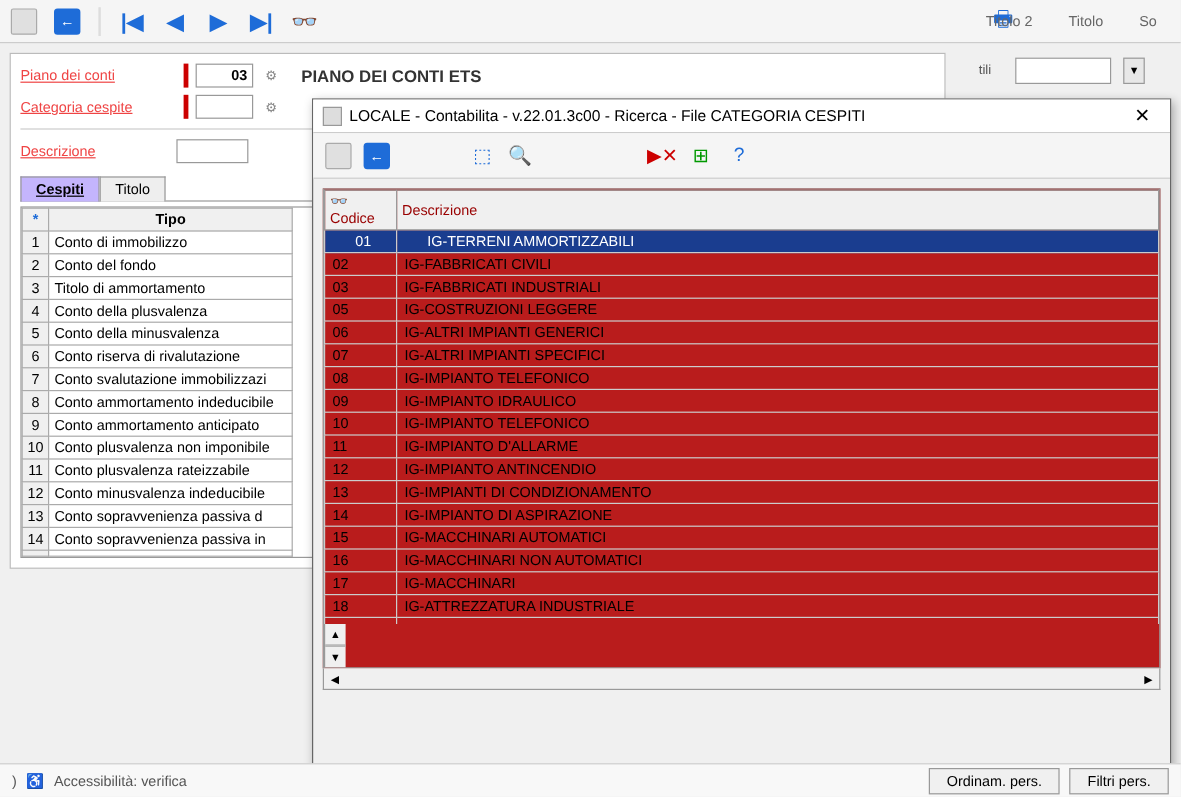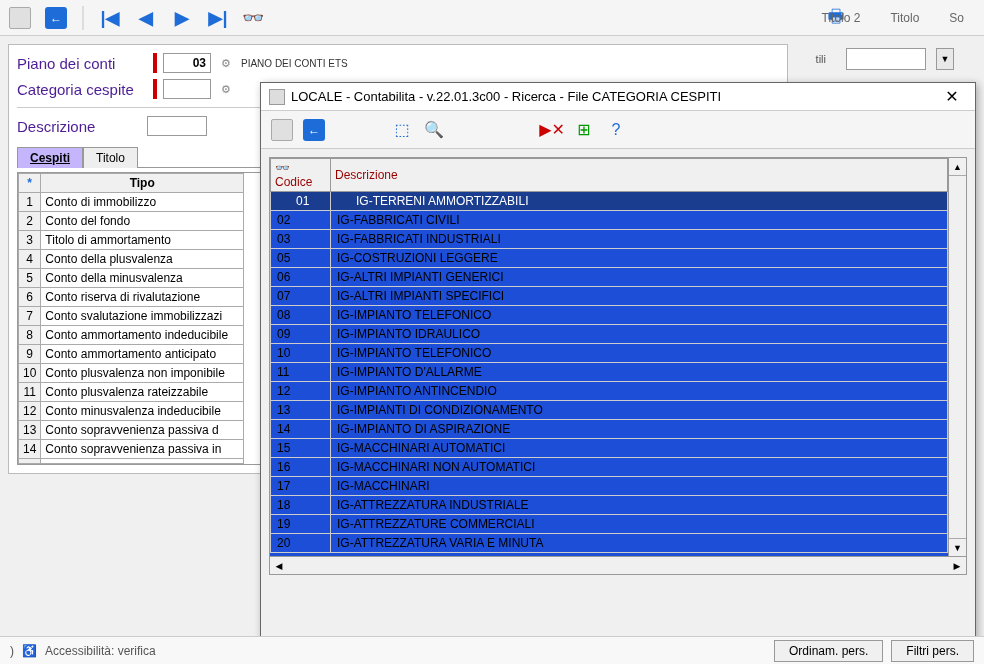--- a/index.html
+++ b/index.html
@@ -20,27 +20,27 @@
 
 
 .dropdown-row { position: absolute; top: 48px; right: 0; display: flex; align-items: center; gap: 10px; padding-right: 30px; }
 .dd-label { color: #555; font-size: 11px; }
 .dd-box { width: 80px; height: 22px; background: white; border: 1px solid #999; display: flex; align-items: center; }
 .dd-arrow { width: 18px; height: 22px; background: #e8e8e8; border: 1px solid #999; display: flex; align-items: center; justify-content: center; font-size: 9px; }
 
 
 .main-panel { position: absolute; top: 44px; left: 8px; width: 780px; background: white; border: 1px solid #bbb; padding: 8px; }
 .form-row { display: flex; align-items: center; margin-bottom: 6px; gap: 6px; }
-.form-label { width: 130px; color: #4c1d95; font-size: 15px; }
+.form-label { width: 130px; color: #ef4444; font-size: 12px; text-decoration: underline; }
 .red-bar { width: 4px; height: 20px; background: #c00; }
 .form-input { height: 20px; border: 1px solid #999; padding: 0 4px; text-align: right; font-weight: bold; }
 .form-input.w1 { width: 48px; }
 .form-input.w2 { width: 48px; }
 .gear-btn { width: 18px; height: 18px; color: #888; display: flex; align-items: center; justify-content: center; cursor: pointer; font-size: 11px; }
-.title-text { font-weight: normal; font-size: 10px; color: #333; }
+.title-text { font-weight: bold; font-size: 14px; color: #333; margin-left: 10px; }
 
 .sep-line { height: 1px; background: #ccc; margin: 8px 0; }
 .desc-row { display: flex; align-items: center; margin-bottom: 10px; }
 .desc-input { flex: 1; height: 20px; border: 1px solid #999; padding: 0 4px; }
 
 
 .tab-strip { display: flex; border-bottom: 1px solid #999; margin-bottom: 4px; }
 .tab { padding: 3px 12px; border: 1px solid #999; border-bottom: none; background: #eee; font-weight: normal; cursor: pointer; position: relative; top: 1px; }
 .tab.active { background: #c4b5fd; font-weight: bold; text-decoration: underline; }
 
@@ -56,21 +56,21 @@
 .popup { position: absolute; top: 82px; left: 260px; width: 716px; height: 560px; background: #f0f0f0; border: 1px solid #666; box-shadow: 2px 2px 8px rgba(0,0,0,0.3); }
 .popup-title { height: 28px; background: #fff; display: flex; align-items: center; padding: 0 8px; border-bottom: 1px solid #ccc; }
 .popup-title-icon { width: 16px; height: 16px; background: #ddd; border: 1px solid #999; margin-right: 6px; }
 .popup-title-text { flex: 1; font-size: 13px; }
 .popup-close { width: 30px; font-size: 16px; cursor: pointer; text-align: center; }
 
 .popup-toolbar { height: 38px; background: #f5f5f5; border-bottom: 1px solid #ccc; display: flex; align-items: center; padding: 0 8px; gap: 6px; }
 .tb-icon { width: 26px; height: 26px; display: flex; align-items: center; justify-content: center; cursor: pointer; font-size: 16px; }
 
 .popup-body { padding: 8px; height: calc(100% - 66px); position: relative; }
-.grid-wrap { border: 1px solid #999; background: #1d4ed8; display: flex; height: 400px; }
+.grid-wrap { border: 1px solid #999; background: #b91c1c; display: flex; height: 400px; flex-direction: column; }
 .grid-table { flex: 1; overflow: hidden; }
 .grid-table table { border-collapse: collapse; width: 100%; }
 .grid-table th { background: #f0f0f0; border: 1px solid #999; padding: 2px 4px; text-align: left; color: #900; font-weight: normal; }
 .grid-table th.codice { width: 60px; }
 .grid-table th .bino { color: #1e6cd8; margin-right: 2px; }
 .grid-table td { border: 1px solid #ccc; padding: 2px 6px; }
 .grid-table td.code { width: 60px; }
 .grid-table tr.sel td { background: #1a3d8f; color: white; padding-left: 25px; }
 .vscroll { width: 18px; border-left: 1px solid #999; background: #f0f0f0; display: flex; flex-direction: column; }
 .vscroll .arr { height: 18px; display: flex; align-items: center; justify-content: center; font-size: 9px; cursor: pointer; border-bottom: 1px solid #aaa; }

